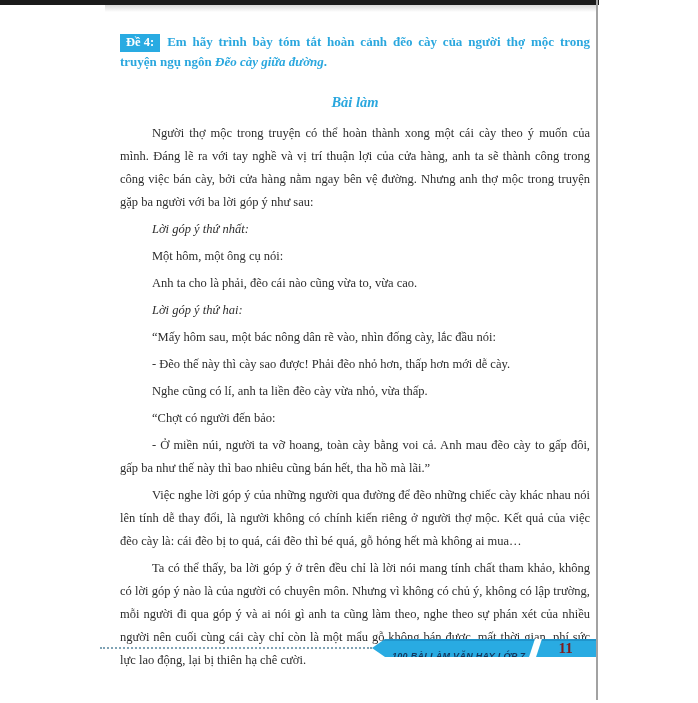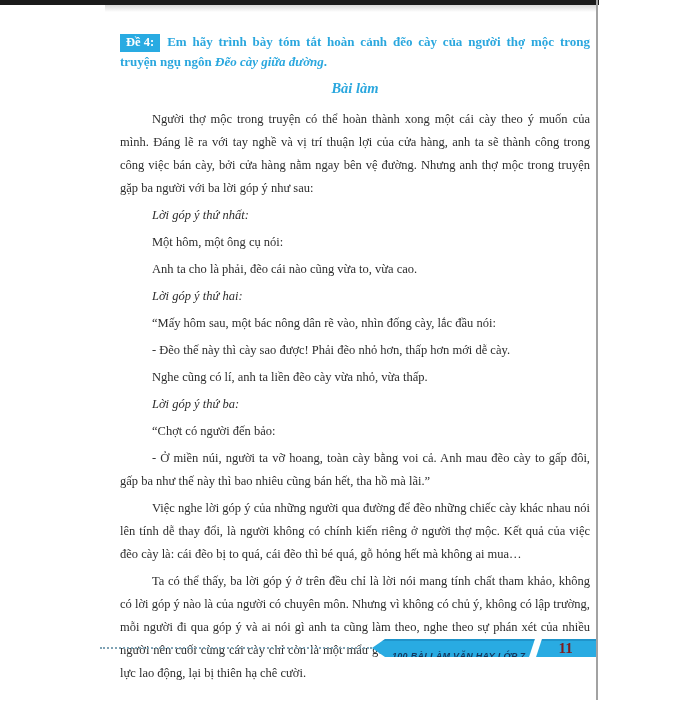--- a/index.html
+++ b/index.html
@@ -18,21 +18,21 @@
 
   .content { position:absolute; left:120px; top:32px; width:470px; }
 
   
   .prompt { color:#2aa7de; font-weight:bold; font-size:13px; line-height:19px; text-align:justify; }
   .badge { display:inline-block; background:#29abe2; color:#ffffff; font-weight:bold;
            font-size:12.5px; line-height:15px; padding:1px 6px 2px 6px; margin-right:7px; }
   .prompt em { font-style:italic; font-weight:bold; }
 
   .section-title { text-align:center; color:#2aa7de; font-weight:bold; font-style:italic;
-                   font-size:14.5px; margin-top:9px; margin-bottom:11px; }
+                   font-size:14.5px; margin-top:23px; margin-bottom:11px; }
 
   
   .essay p { font-size:12.5px; line-height:23px; color:#2d2d2d; text-indent:32px;
              text-align:justify; margin-bottom:4px; }
   .essay p.lbl-italic { font-style:italic; }
 
   
   .footer { position:absolute; left:100px; top:639px; width:498px; height:18px;
             display:flex; align-items:stretch; }
   .dots { flex:1 1 auto; height:0; border-top:2px dotted #7fa3b5; margin-top:8px; }
@@ -66,21 +66,20 @@
 
       <div class="essay">
         <p>Người thợ mộc trong truyện có thể hoàn thành xong một cái cày theo ý muốn của mình. Đáng lẽ ra với tay nghề và vị trí thuận lợi của cửa hàng, anh ta sẽ thành công trong công việc bán cày, bởi cửa hàng nằm ngay bên vệ đường. Nhưng anh thợ mộc trong truyện gặp ba người với ba lời góp ý như sau:</p>
         <p class="lbl-italic">Lời góp ý thứ nhất:</p>
         <p>Một hôm, một ông cụ nói:</p>
         <p>Anh ta cho là phải, đẽo cái nào cũng vừa to, vừa cao.</p>
         <p class="lbl-italic">Lời góp ý thứ hai:</p>
         <p>“Mấy hôm sau, một bác nông dân rẽ vào, nhìn đống cày, lắc đầu nói:</p>
         <p>- Đẽo thế này thì cày sao được! Phải đẽo nhỏ hơn, thấp hơn mới dễ cày.</p>
         <p>Nghe cũng có lí, anh ta liền đẽo cày vừa nhỏ, vừa thấp.</p>
-        <p class="lbl-italic">Lời góp ý thứ ba:</p>
         <p>“Chợt có người đến bảo:</p>
         <p>- Ở miền núi, người ta vỡ hoang, toàn cày bằng voi cả. Anh mau đẽo cày to gấp đôi, gấp ba như thế này thì bao nhiêu cũng bán hết, tha hồ mà lãi.”</p>
         <p>Việc nghe lời góp ý của những người qua đường để đẽo những chiếc cày khác nhau nói lên tính dễ thay đổi, là người không có chính kiến riêng ở người thợ mộc. Kết quả của việc đẽo cày là: cái đẽo bị to quá, cái đẽo thì bé quá, gỗ hỏng hết mà không ai mua…</p>
         <p>Ta có thể thấy, ba lời góp ý ở trên đều chỉ là lời nói mang tính chất tham khảo, không có lời góp ý nào là của người có chuyên môn. Nhưng vì không có chủ ý, không có lập trường, mỗi người đi qua góp ý và ai nói gì anh ta cũng làm theo, nghe theo sự phán xét của nhiều người nên cuối cùng cái cày chỉ còn là một mẩu gỗ không bán được, mất thời gian, phí sức lực lao động, lại bị thiên hạ chê cười.</p>
       </div>
 
     </div>
 
     <div class="footer">
       <div class="dots"></div>

